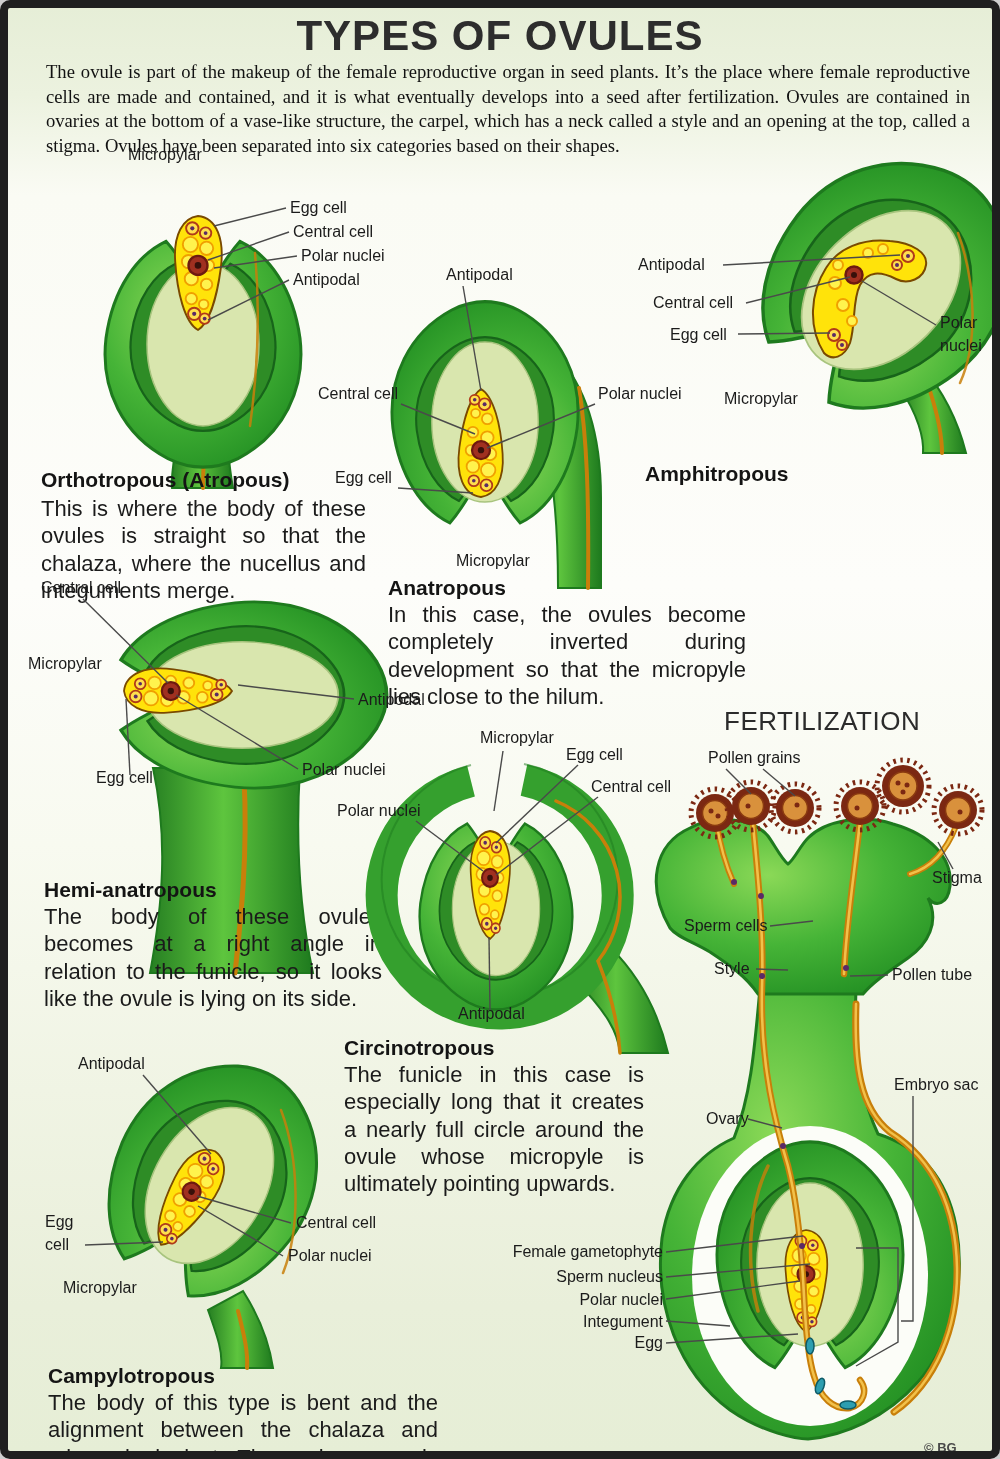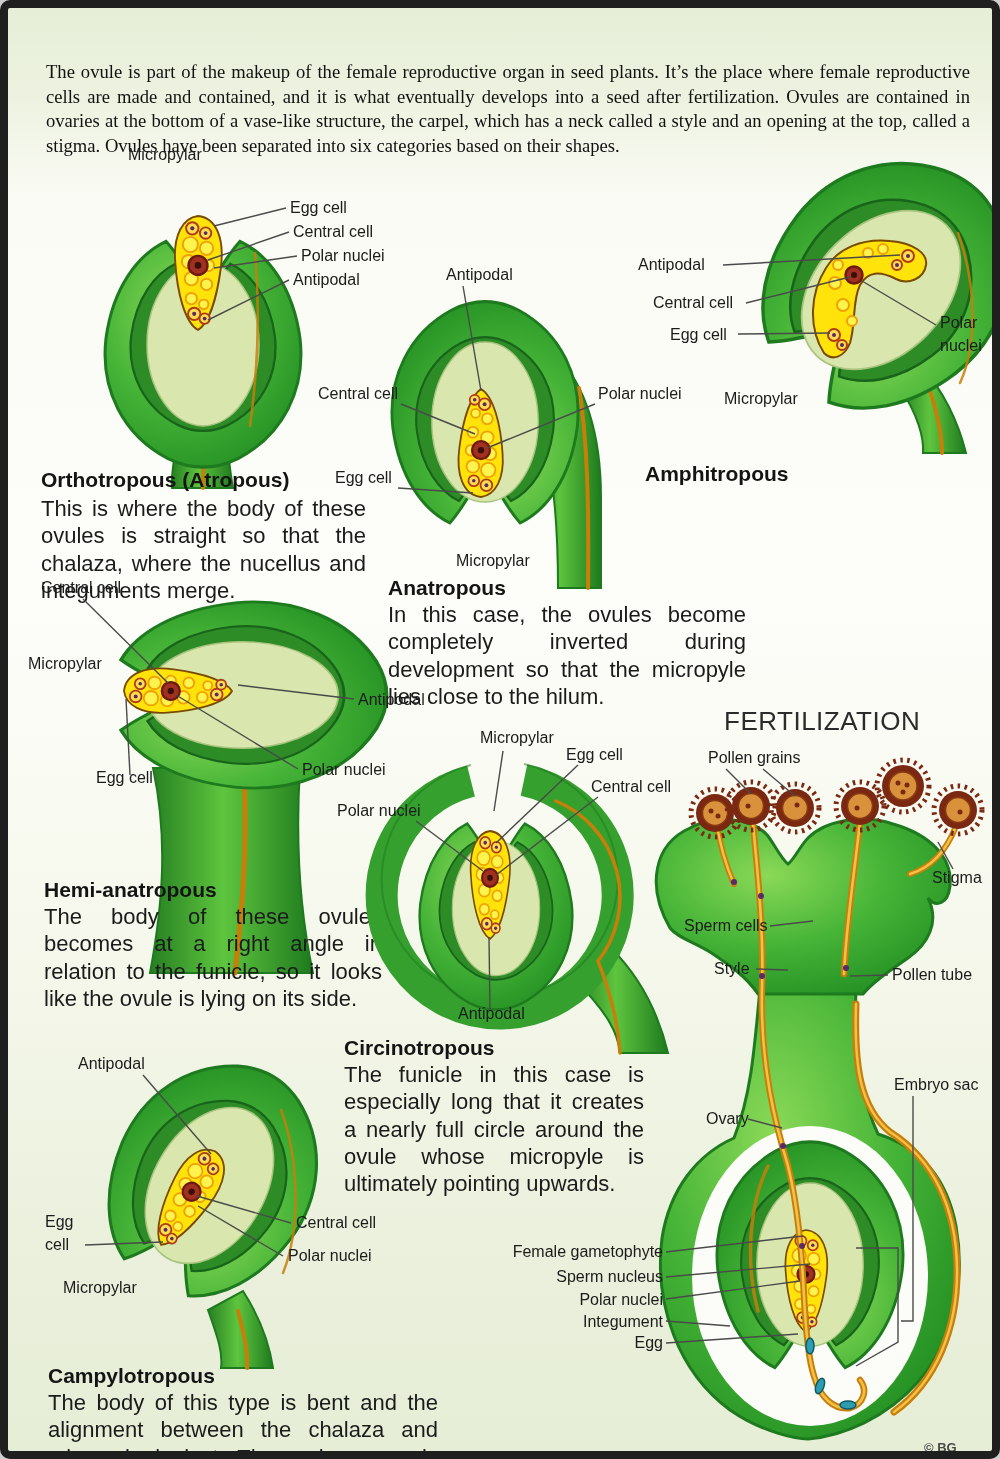--- a/index.html
+++ b/index.html
@@ -70,20 +70,21 @@
             <circle cx="8" cy="-42" r="2"></circle>
           <circle cx="-4" cy="43" r="2.2"></circle>
             <circle cx="7" cy="48" r="2"></circle>
         </g>
         <circle cx="0" cy="-8" r="10" fill="#a03020" stroke="#6e1a10" stroke-width="2.5"></circle>
         <circle cx="0" cy="-8" r="3.5" fill="#38100a"></circle>
       </g>
     </defs>
   </svg>
 
+  <div class="abs page-title">TYPES OF OVULES</div>
   <div class="abs intro">The ovule is part of the makeup of the female reproductive organ in seed plants. It’s the place where female reproductive cells are made and contained, and it is what eventually develops into a seed after fertilization. Ovules are contained in ovaries at the bottom of a vase-like structure, the carpel, which has a neck called a style and an opening at the top, called a stigma. Ovules have been separated into six categories based on their shapes.</div>
 
   <svg style="left:20px;top:130px" width="380" height="350" viewBox="0 0 380 350">
     <path d="M150,285 C148,315 142,340 144,350 L205,350 C200,322 199,300 201,282 Z" fill="url(#gStalk)" stroke="#1e7a1e" stroke-width="2"></path>
     <path class="fun" d="M177,292 C176,315 175,335 175,350" stroke-width="4"></path>
     <use href="#ovuleBody" transform="translate(175,190) scale(1,1.02)"></use>
     <path class="fun" d="M227,115 C232,170 230,230 222,288" stroke-width="2.5" opacity="0.85"></path>
     <use href="#sac" transform="translate(170,135) scale(0.95)"></use>
     <path class="lead" d="M258,70 L186,88"></path>
     <path class="lead" d="M261,94 L180,122"></path>

